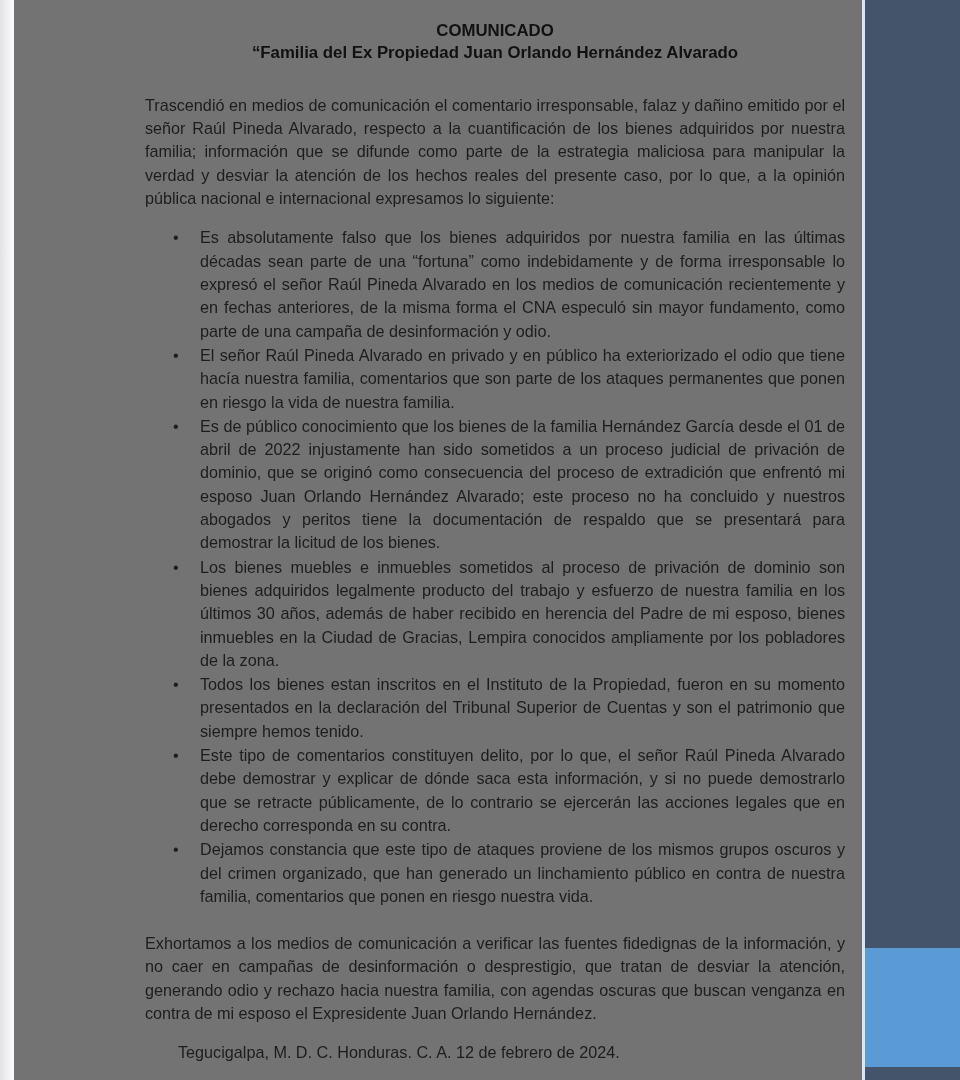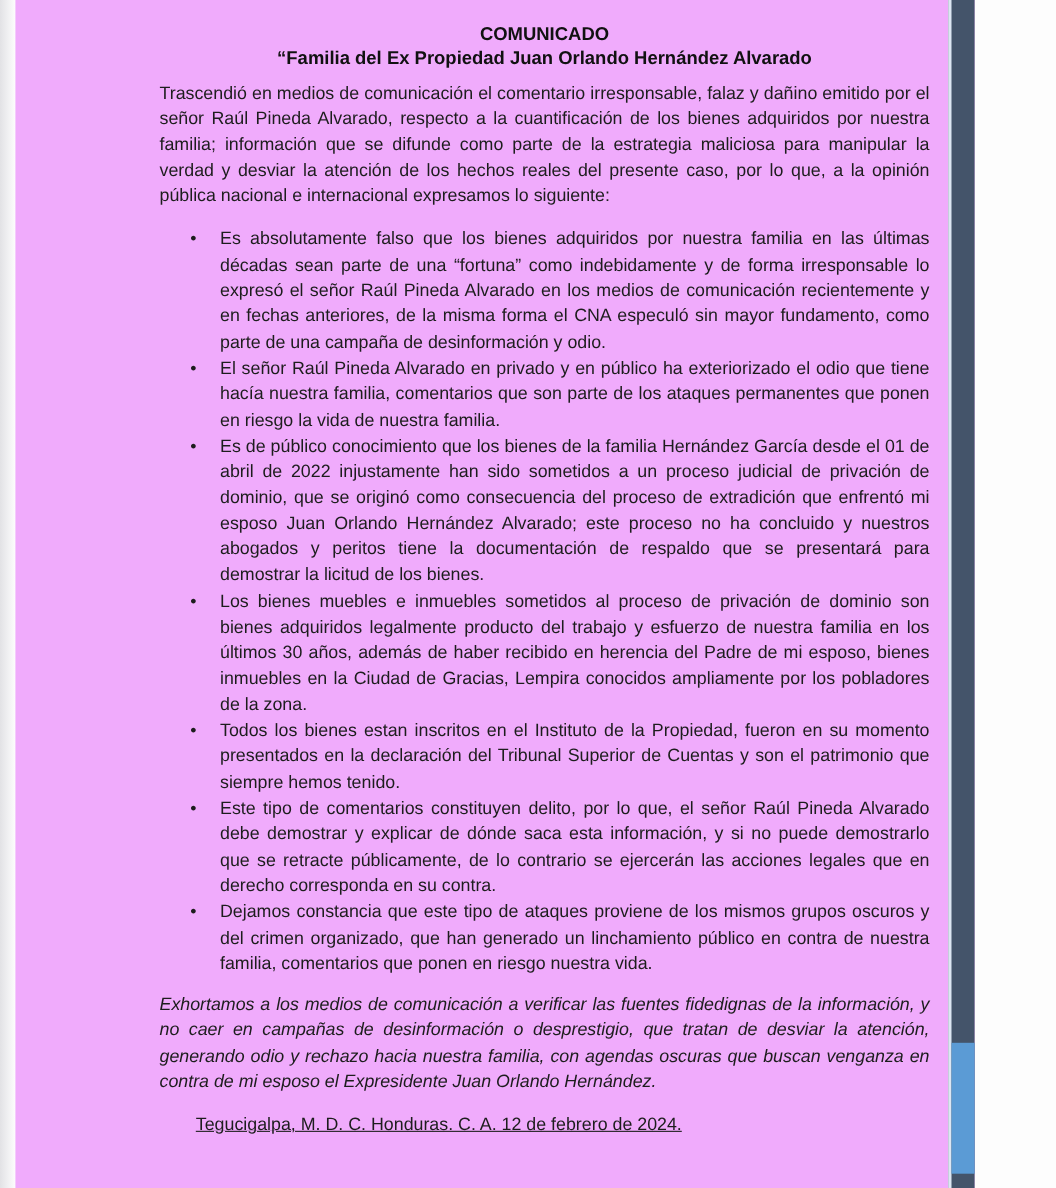--- a/index.html
+++ b/index.html
@@ -5,23 +5,23 @@
   html, body { margin: 0; padding: 0; }
   body {
     width: 960px;
     height: 1080px;
     overflow: hidden;
     background: #fdfdfd;
     font-family: "Liberation Sans", sans-serif;
   }
   .stage {
     position: relative;
-    width: 886px;
+    width: 960px;
     height: 1080px;
-    background: #f0abfc;
+    background: #737373;
     overflow: hidden;
   }
   
   .left-edge {
     position: absolute;
     left: 0; top: 0;
     width: 14px; height: 1080px;
     background: linear-gradient(to right, #e2e2e5 0%, #ededef 40%, #fdfdfd 100%);
   }
   
@@ -50,46 +50,44 @@
   }
   .title-block {
     margin-top: 20px;
     text-align: center;
     font-weight: bold;
     font-size: 16.8px;
     line-height: 22.4px;
     color: #111;
   }
   .intro {
-    margin-top: 9px;
+    margin-top: 29px;
     text-align: justify;
   }
   ul.bullets {
     margin: 11px 0 0 0;
     padding: 0;
     list-style: none;
   }
   ul.bullets li {
     position: relative;
     padding-left: 55px;
     text-align: justify;
     margin-bottom: 1px;
   }
   ul.bullets li .marker {
     position: absolute;
     left: 28px; top: 0;
   }
   .closing {
-    margin-top: 14px;
+    margin-top: 24px;
     text-align: justify;
-    font-style: italic;
   }
   .dateline {
     padding-left: 33px;
-    text-decoration: underline;
   }
 </style>
 </head>
 <body>
 
 <div class="stage">
 
   <div class="left-edge"></div>
 
   <div class="content">

